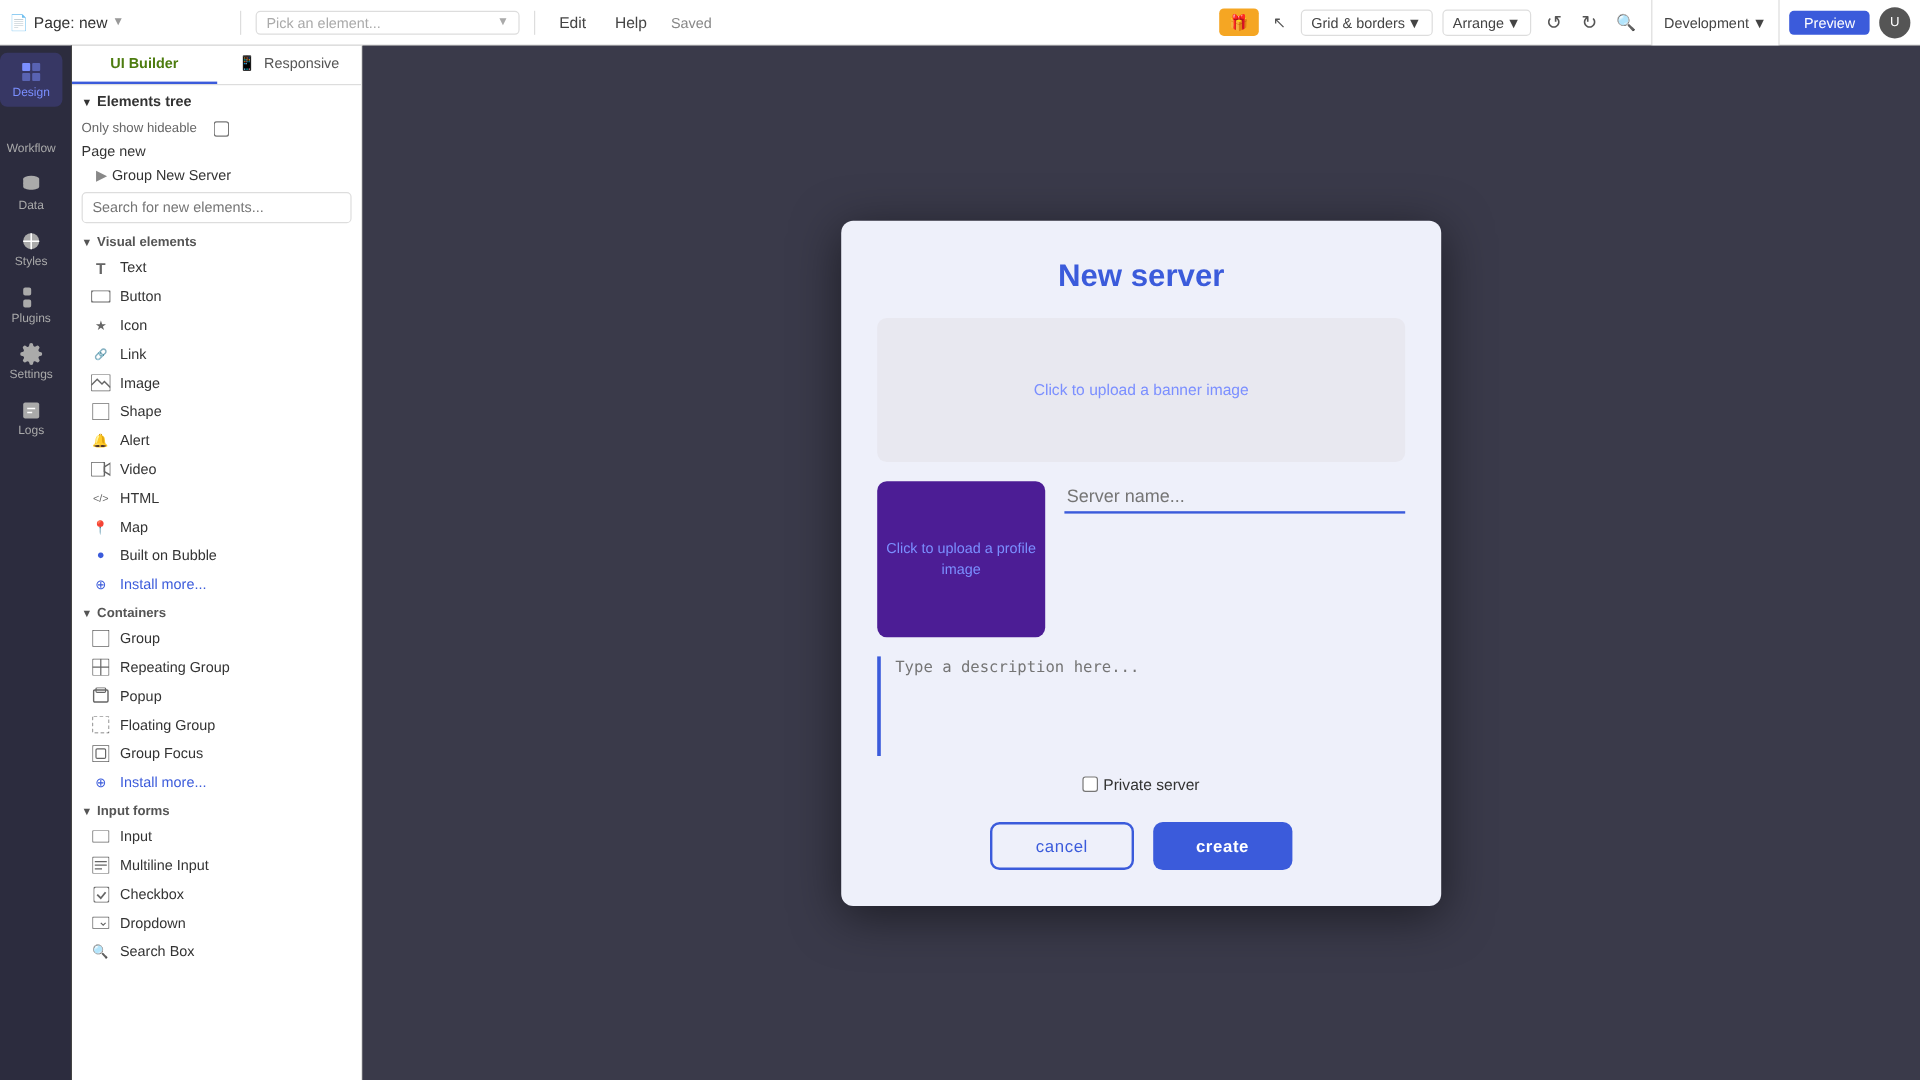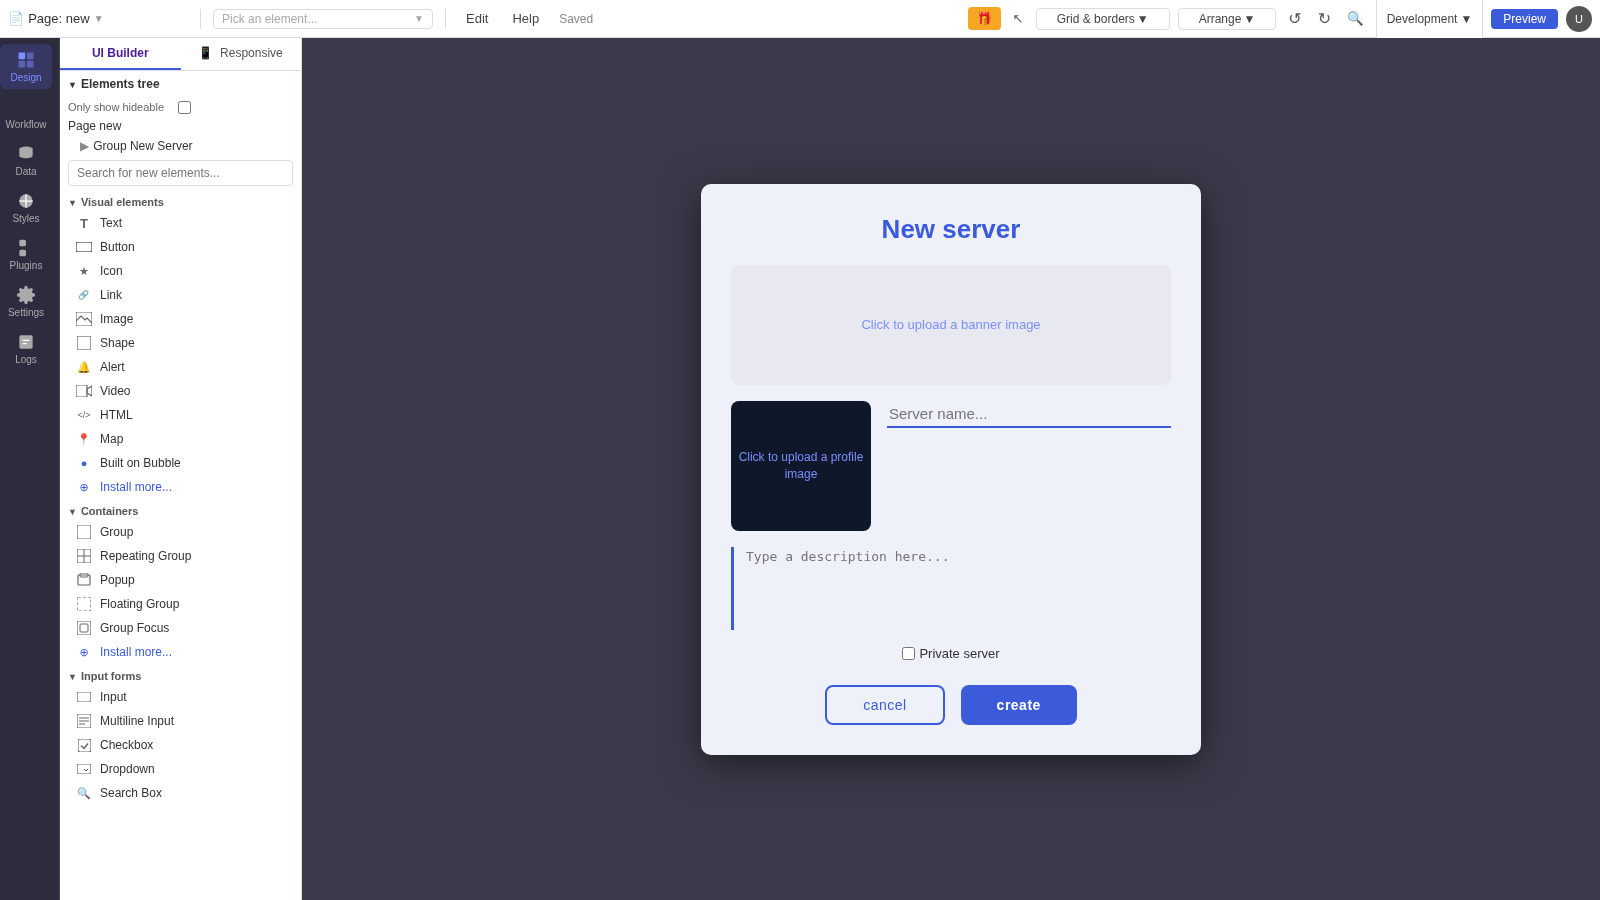--- a/index.html
+++ b/index.html
@@ -7,40 +7,40 @@
 
     
     .topbar { display: flex; align-items: center; height: 38px; background: #fff; border-bottom: 1px solid #ddd; padding: 0 8px; gap: 8px; }
     .topbar-page { display: flex; align-items: center; gap: 4px; font-size: 13px; color: #333; min-width: 180px; }
     .topbar-divider { width: 1px; height: 20px; background: #ddd; margin: 0 4px; }
     .topbar-pick { flex: 1; display: flex; align-items: center; border: 1px solid #ddd; border-radius: 4px; padding: 2px 8px; font-size: 12px; color: #aaa; max-width: 220px; }
     .topbar-nav-btn { background: none; border: none; font-size: 13px; cursor: pointer; color: #444; padding: 4px 8px; }
     .topbar-saved { font-size: 12px; color: #888; margin-left: 4px; }
     .topbar-right { display: flex; align-items: center; gap: 8px; margin-left: auto; }
     .topbar-icon-btn { background: none; border: none; cursor: pointer; display: flex; align-items: center; color: #555; padding: 4px; }
-    .topbar-dropdown { display: flex; align-items: center; gap: 2px; font-size: 12px; color: #444; cursor: pointer; padding: 3px 20px; border: 1px solid #ddd; border-radius: 4px; background: #fff; }
+    .topbar-dropdown { display: flex; align-items: center; gap: 2px; font-size: 12px; color: #444; cursor: pointer; padding: 3px 8px; border: 1px solid #ddd; border-radius: 4px; background: #fff; }
     .topbar-orange-btn { background: #f5a623; border: none; border-radius: 4px; padding: 4px 8px; cursor: pointer; color: #fff; font-size: 13px; font-weight: bold; }
     .dev-btn { background: #fff; border: 1px solid #ddd; border-radius: 4px; padding: 16px 10px; font-size: 12px; cursor: pointer; display: flex; align-items: center; gap: 3px; }
     .preview-btn { background: #3b5bdb; border: none; border-radius: 4px; padding: 3px 12px; font-size: 12px; cursor: pointer; color: #fff; }
     .user-avatar { width: 26px; height: 26px; border-radius: 50%; background: #555; display: flex; align-items: center; justify-content: center; color: #fff; font-size: 11px; cursor: pointer; }
 
     
     .main { display: flex; height: calc(900px - 38px); }
 
     
     .left-panel { width: 60px; background: #2c2c3e; display: flex; flex-direction: column; align-items: flex-start; padding: 6px 0; gap: 2px; border-right: 1px solid #444; flex-shrink: 0; }
     .left-panel-item { display: flex; flex-direction: column; align-items: center; gap: 2px; padding: 6px 4px; cursor: pointer; border-radius: 6px; width: 52px; color: #aaa; font-size: 10px; }
     .left-panel-item.active { background: rgba(100,100,255,0.2); color: #7b8fff; }
     .left-panel-item svg { width: 20px; height: 20px; }
 
     
     .sidebar { width: 242px; background: #fff; border-right: 1px solid #ddd; display: flex; flex-direction: column; overflow: hidden; flex-shrink: 0; }
     .sidebar-tabs { display: flex; border-bottom: 1px solid #ddd; }
     .sidebar-tab { flex: 1; padding: 8px 4px; font-size: 12px; text-align: center; cursor: pointer; color: #555; border-bottom: 2px solid transparent; }
-    .sidebar-tab.active { color: #4c1d95; border-bottom: 2px solid #3b5bdb; font-weight: 600; }
+    .sidebar-tab.active { color: #4d7c0f; border-bottom: 2px solid #3b5bdb; font-weight: 600; }
     .sidebar-content { overflow-y: auto; flex: 1; }
     .tree-header { display: flex; align-items: center; justify-content: space-between; padding: 6px 8px; font-size: 12px; font-weight: 600; color: #333; }
     .tree-toggle { cursor: pointer; display: flex; align-items: center; gap: 4px; }
     .only-hideable { display: flex; align-items: flex-start; gap: 14px; padding: 4px 8px 2px; font-size: 11px; color: #666; }
     .only-hideable input { cursor: pointer; }
     .tree-page { padding: 3px 8px; font-size: 12px; color: #333; }
     .tree-page-child { padding: 3px 8px 3px 20px; font-size: 12px; color: #333; }
     .search-elements { margin: 4px 8px; padding: 5px 8px; border: 1px solid #ddd; border-radius: 4px; font-size: 12px; color: #999; width: calc(100% - 16px); }
     .section-header { display: flex; align-items: center; gap: 4px; padding: 6px 8px 3px; font-size: 11px; color: #555; font-weight: 600; }
     .section-toggle { cursor: pointer; }
@@ -50,21 +50,21 @@
 
     
     .canvas { flex: 1; background: #3a3a4a; overflow: hidden; position: relative; display: flex; align-items: center; justify-content: center; }
 
     
     .modal { background: #eef0fa; border-radius: 10px; width: 500px; padding: 30px; box-shadow: 0 8px 40px rgba(0,0,0,0.5); }
     .modal-title { font-size: 26px; font-weight: 700; color: #3b5bdb; text-align: center; margin-bottom: 20px; }
     .banner-area { background: #e8e8f0; border-radius: 8px; height: 120px; display: flex; align-items: center; justify-content: center; margin-bottom: 16px; cursor: pointer; }
     .banner-text { font-size: 13px; color: #7b8fff; }
     .profile-name-row { display: flex; align-items: flex-start; gap: 16px; margin-bottom: 16px; }
-    .profile-img-area { background: #0f172a; border-radius: 8px; width: 140px; height: 130px; display: flex; align-items: center; justify-content: center; cursor: pointer; flex-shrink: 0; }
+    .profile-img-area { background: #4c1d95; border-radius: 8px; width: 140px; height: 130px; display: flex; align-items: center; justify-content: center; cursor: pointer; flex-shrink: 0; }
     .profile-img-text { font-size: 12px; color: #7b8fff; text-align: center; line-height: 1.4; }
     .server-name-wrap { flex: 1; display: flex; flex-direction: column; justify-content: flex-end; padding-bottom: 4px; }
     .server-name-input { border: none; border-bottom: 2px solid #3b5bdb; background: transparent; font-size: 15px; color: #aaa; padding: 4px 2px; width: 100%; outline: none; }
     .description-area { border-left: 3px solid #3b5bdb; padding-left: 12px; margin-bottom: 16px; }
     .description-input { width: 100%; background: transparent; border: none; font-size: 13px; color: #aaa; resize: none; outline: none; height: 80px; line-height: 1.5; }
     .private-row { display: flex; align-items: center; gap: 4px; justify-content: center; margin-bottom: 24px; font-size: 13px; color: #333; }
     .private-row input { cursor: pointer; }
     .modal-buttons { display: flex; gap: 16px; justify-content: center; }
     .cancel-btn { padding: 10px 36px; border: 2px solid #3b5bdb; background: #eef0fa; color: #3b5bdb; border-radius: 8px; font-size: 14px; cursor: pointer; letter-spacing: 0.5px; }
     .create-btn { padding: 10px 36px; border: none; background: #3b5bdb; color: #fff; border-radius: 8px; font-size: 14px; cursor: pointer; letter-spacing: 0.5px; font-weight: 600; }

